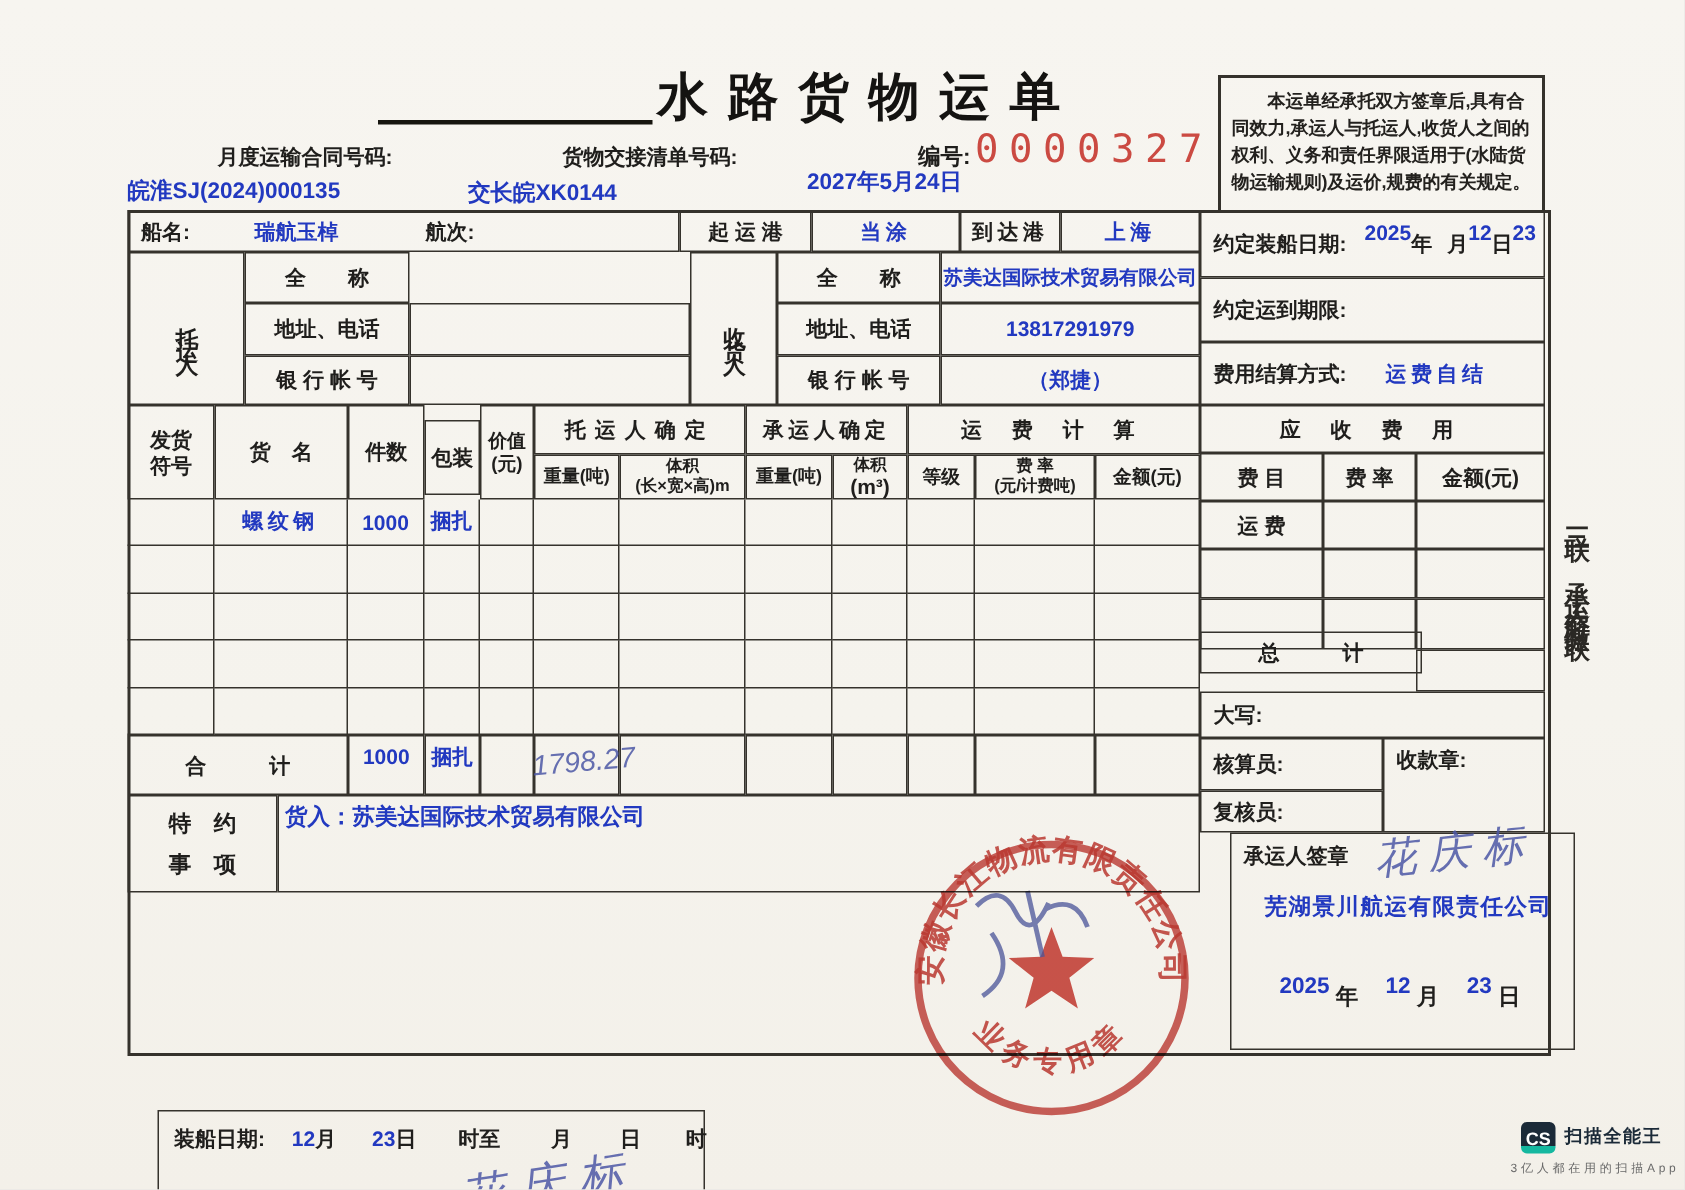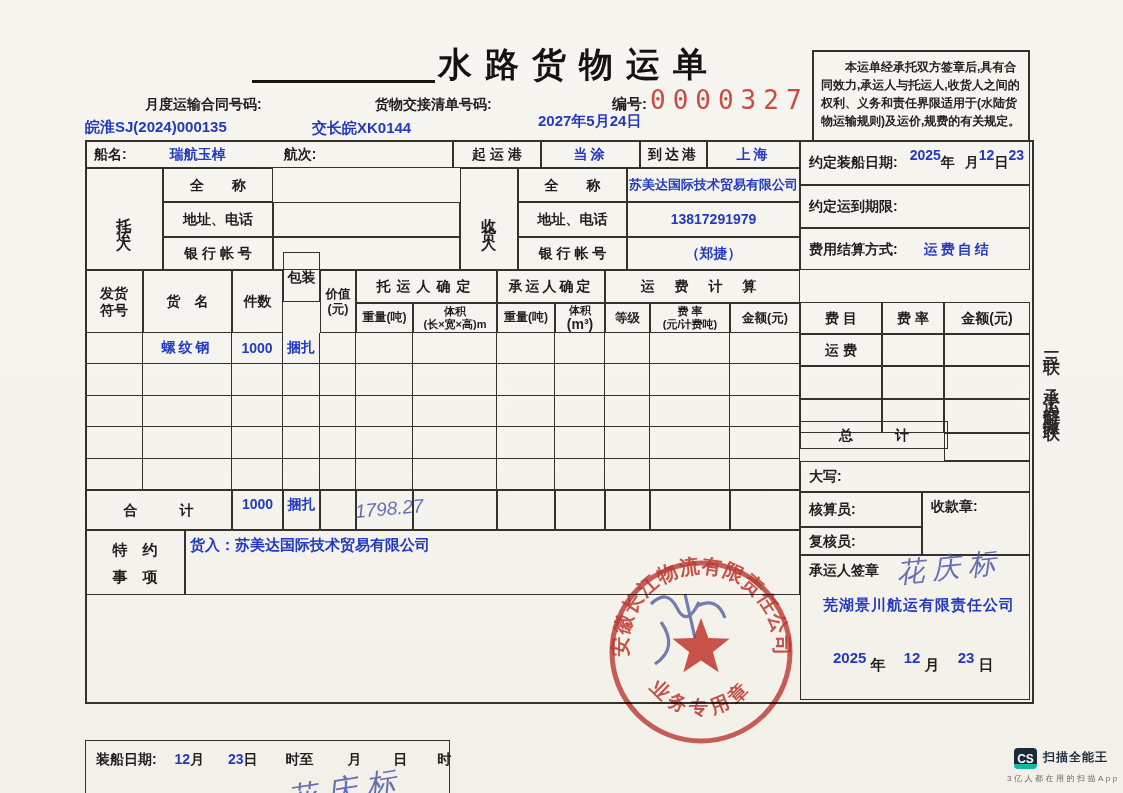--- a/index.html
+++ b/index.html
@@ -7,21 +7,21 @@
     background:linear-gradient(180deg,#f7f5f0 0%,#f5f3ed 60%,#f3f0e9 100%);
     font-family:"Liberation Sans","DejaVu Sans",sans-serif;color:#1f1e1c;}
   .abs{position:absolute;}
   .nowrap{white-space:nowrap;}
   .cell{position:absolute;box-sizing:border-box;border:1px solid #35322c;
     display:flex;align-items:center;justify-content:center;
     font-size:14px;font-weight:700;white-space:nowrap;line-height:1.15;}
   .cell.l{justify-content:flex-start;padding-left:8px;}
   .cell.tl{align-items:flex-start;justify-content:flex-start;padding:5px 0 0 8px;}
   .cell.col{flex-direction:column;}
-  .blk{display:block;position:relative;}
+  .blk{display:block;position:relative;margin-left:20px;}
   .blue{color:#2239c0;}
   .vtext{writing-mode:vertical-rl;text-orientation:upright;}
   .sup{position:relative;top:-7px;}
   .frame{position:absolute;left:85px;top:140px;width:945px;height:560px;border:2px solid #35322c;}
   .gbody{position:absolute;left:85px;top:333px;width:715px;height:157px;display:grid;
     grid-template-columns:58px 89px 51px 37px 36px 57px 84px 58px 50px 45px 80px 70px;
     grid-auto-rows:1fr;box-sizing:border-box;}
   .gbody>*{border-right:1px solid #35322c;border-bottom:1px solid #35322c;
     display:flex;align-items:center;justify-content:center;
     font-weight:700;font-size:14px;font-style:normal;}
@@ -136,21 +136,21 @@
   <div class="cell col" style="left:85px;top:270px;width:58px;height:63px">
     <span>发货</span>
     <span>符号</span>
   </div>
   <div class="cell" style="left:143px;top:270px;width:89px;height:63px">
       <span>货　名</span>
     </div>
   <div class="cell" style="left:232px;top:270px;width:51px;height:63px">
       <span>件数</span>
     </div>
-  <div class="cell" style="left:283px;top:252px;width:37px;height:50px">
+  <div class="cell" style="left:283px;top:280px;width:37px;height:50px">
       <span>包装</span>
     </div>
   <div class="cell col" style="left:320px;top:270px;width:36px;height:63px">
     <span style="font-size:12.5px">价值</span>
     <span style="font-size:12.5px">(元)</span>
   </div>
   <div class="cell ls6" style="left:356px;top:270px;width:141px;height:33px">
       <span>托运人确定</span>
     </div>
   <div class="cell ls3" style="left:497px;top:270px;width:108px;height:33px">
@@ -259,20 +259,23 @@
   <div class="cell" style="left:320px;top:490px;width:36px;height:40px"></div>
   <div class="cell" style="left:356px;top:490px;width:57px;height:40px"></div>
   <div class="cell" style="left:413px;top:490px;width:84px;height:40px"></div>
   <div class="cell" style="left:497px;top:490px;width:58px;height:40px"></div>
   <div class="cell" style="left:555px;top:490px;width:50px;height:40px"></div>
   <div class="cell" style="left:605px;top:490px;width:45px;height:40px"></div>
   <div class="cell" style="left:650px;top:490px;width:80px;height:40px"></div>
   <div class="cell" style="left:730px;top:490px;width:70px;height:40px"></div>
   <span class="sig" style="left:355px;top:498px;font-size:19px;transform:rotate(-5deg)">1798.27</span>
 
+  <div class="cell ls8" style="left:800px;top:270px;width:230px;height:32px">
+      <span>应 收 费 用</span>
+    </div>
   <div class="cell" style="left:800px;top:302px;width:82px;height:32px">
       <span>费 目</span>
     </div>
   <div class="cell" style="left:882px;top:302px;width:62px;height:32px">
       <span>费 率</span>
     </div>
   <div class="cell" style="left:944px;top:302px;width:86px;height:32px">
       <span>金额(元)</span>
     </div>
   <div class="cell" style="left:800px;top:334px;width:82px;height:32px">

